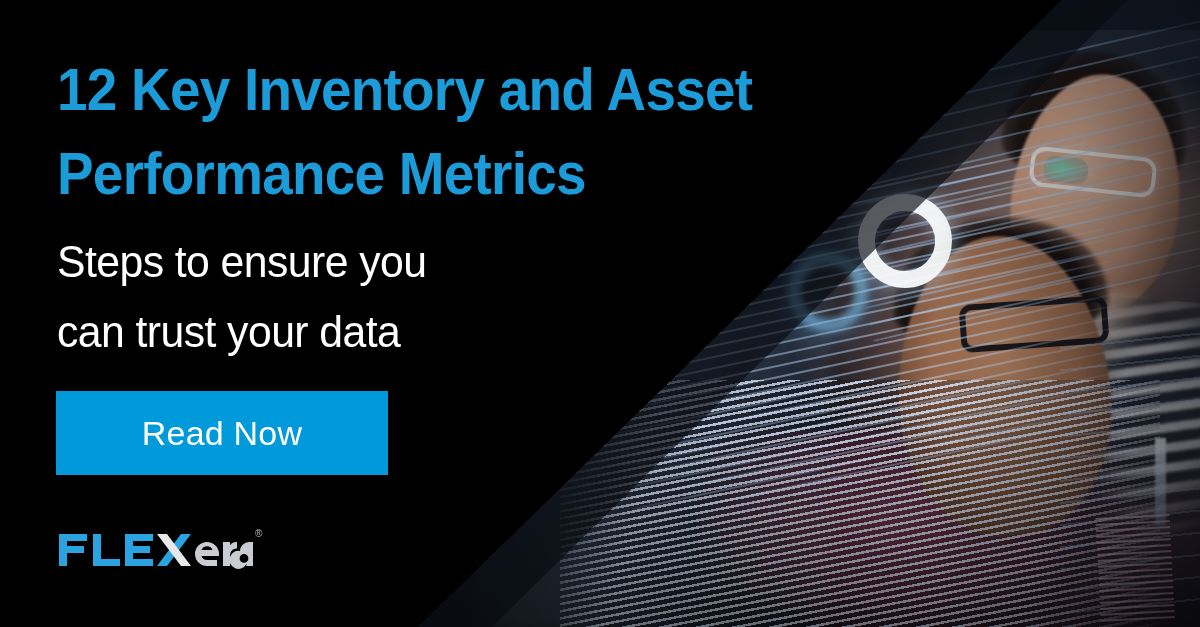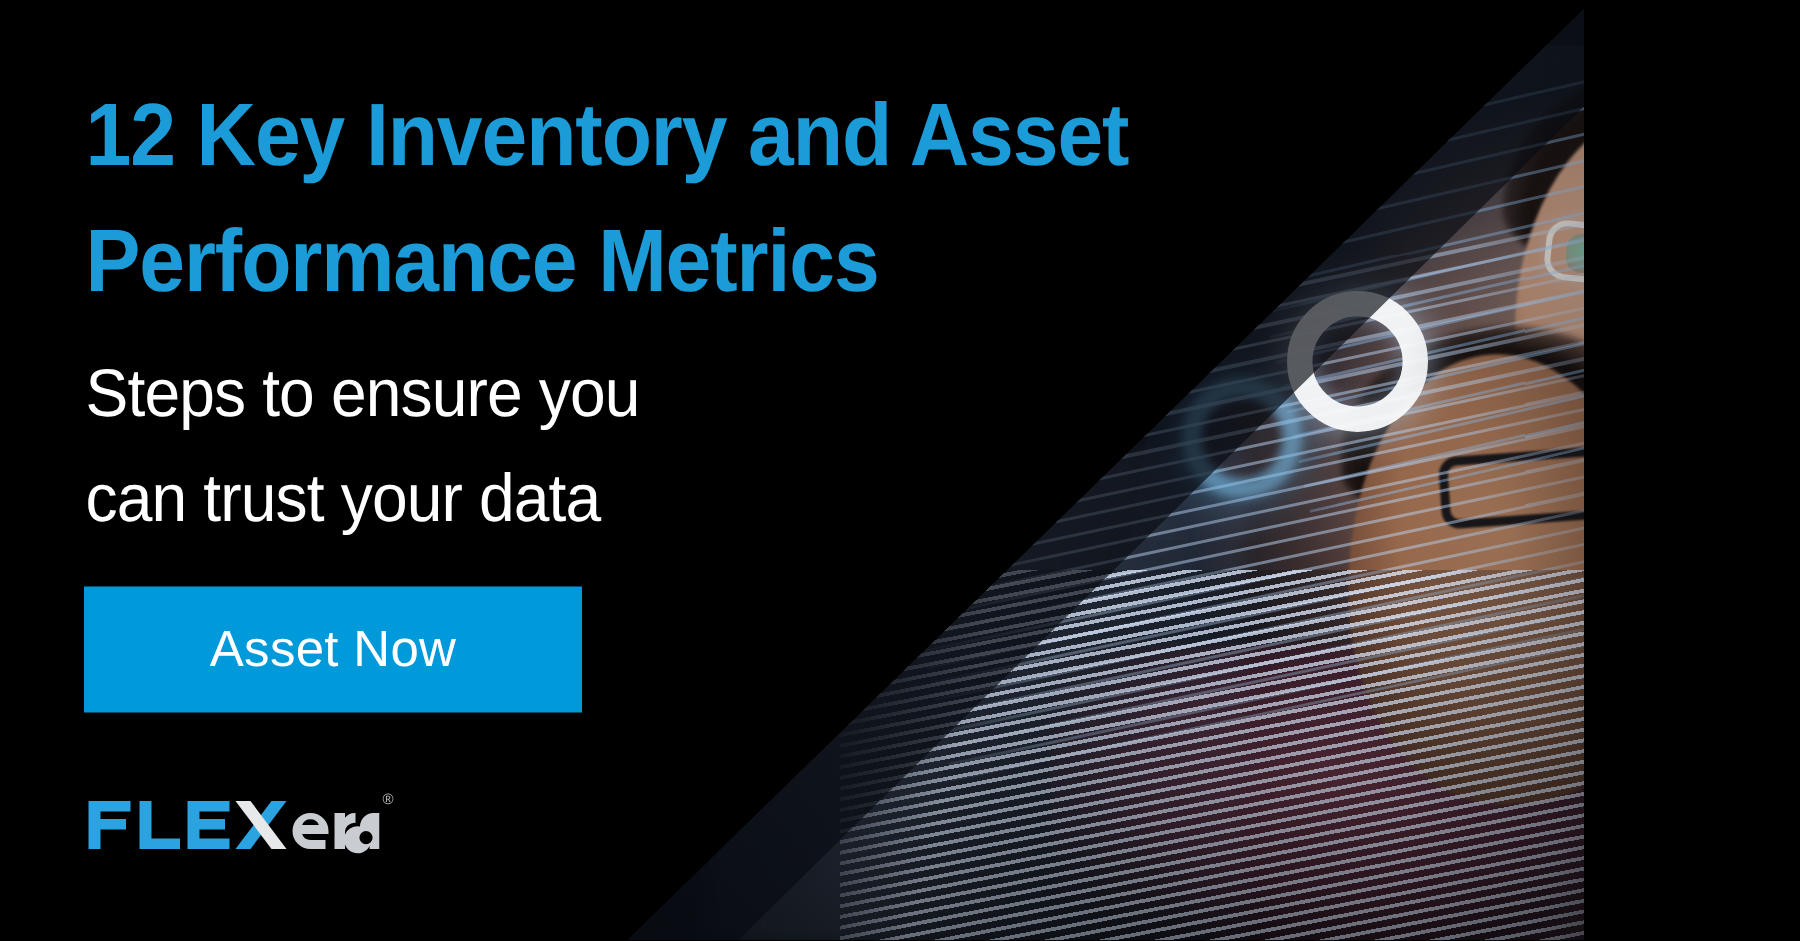--- a/index.html
+++ b/index.html
@@ -5,21 +5,21 @@
   * { margin:0; padding:0; box-sizing:border-box; }
   html,body { background:#000; }
   body {
     width:1200px; height:627px; overflow:hidden;
     font-family:"Liberation Sans", sans-serif;
     position:relative;
   }
 
   #banner {
     position:absolute; inset:0;
-    width:1056px; height:627px;
+    width:1200px; height:627px;
     background:#000;
     overflow:hidden;
   }
 
   
   .photo-wrap {
     position:absolute; top:0; left:0; width:1200px; height:627px;
     clip-path: polygon(1062px 0, 1200px 0, 1200px 627px, 418px 627px);
     overflow:hidden;
   }
@@ -252,21 +252,21 @@
   <div class="dark-wedge"></div>
 
   <div class="content">
 
     <h1 class="headline">12 Key Inventory and Asset
 Performance Metrics</h1>
 
     <p class="subhead">Steps to ensure you
 can trust your data</p>
 
-    <button class="cta">Asset Now</button>
+    <button class="cta">Read Now</button>
 
     <div class="logo">
       <svg width="196" height="48" viewBox="0 0 196 48" aria-hidden="true">
 
         <path d="M2 10 H30 V17 H10 V22 H27 V29 H10 V42 H2 Z" fill="#2ba3e0"></path>
 
         <path d="M36 10 H44 V35 H63 V42 H36 Z" fill="#2ba3e0"></path>
 
         <path d="M68 10 H96 V17 H76 V22 H93 V29 H76 V35 H96 V42 H68 Z" fill="#2ba3e0"></path>
 

